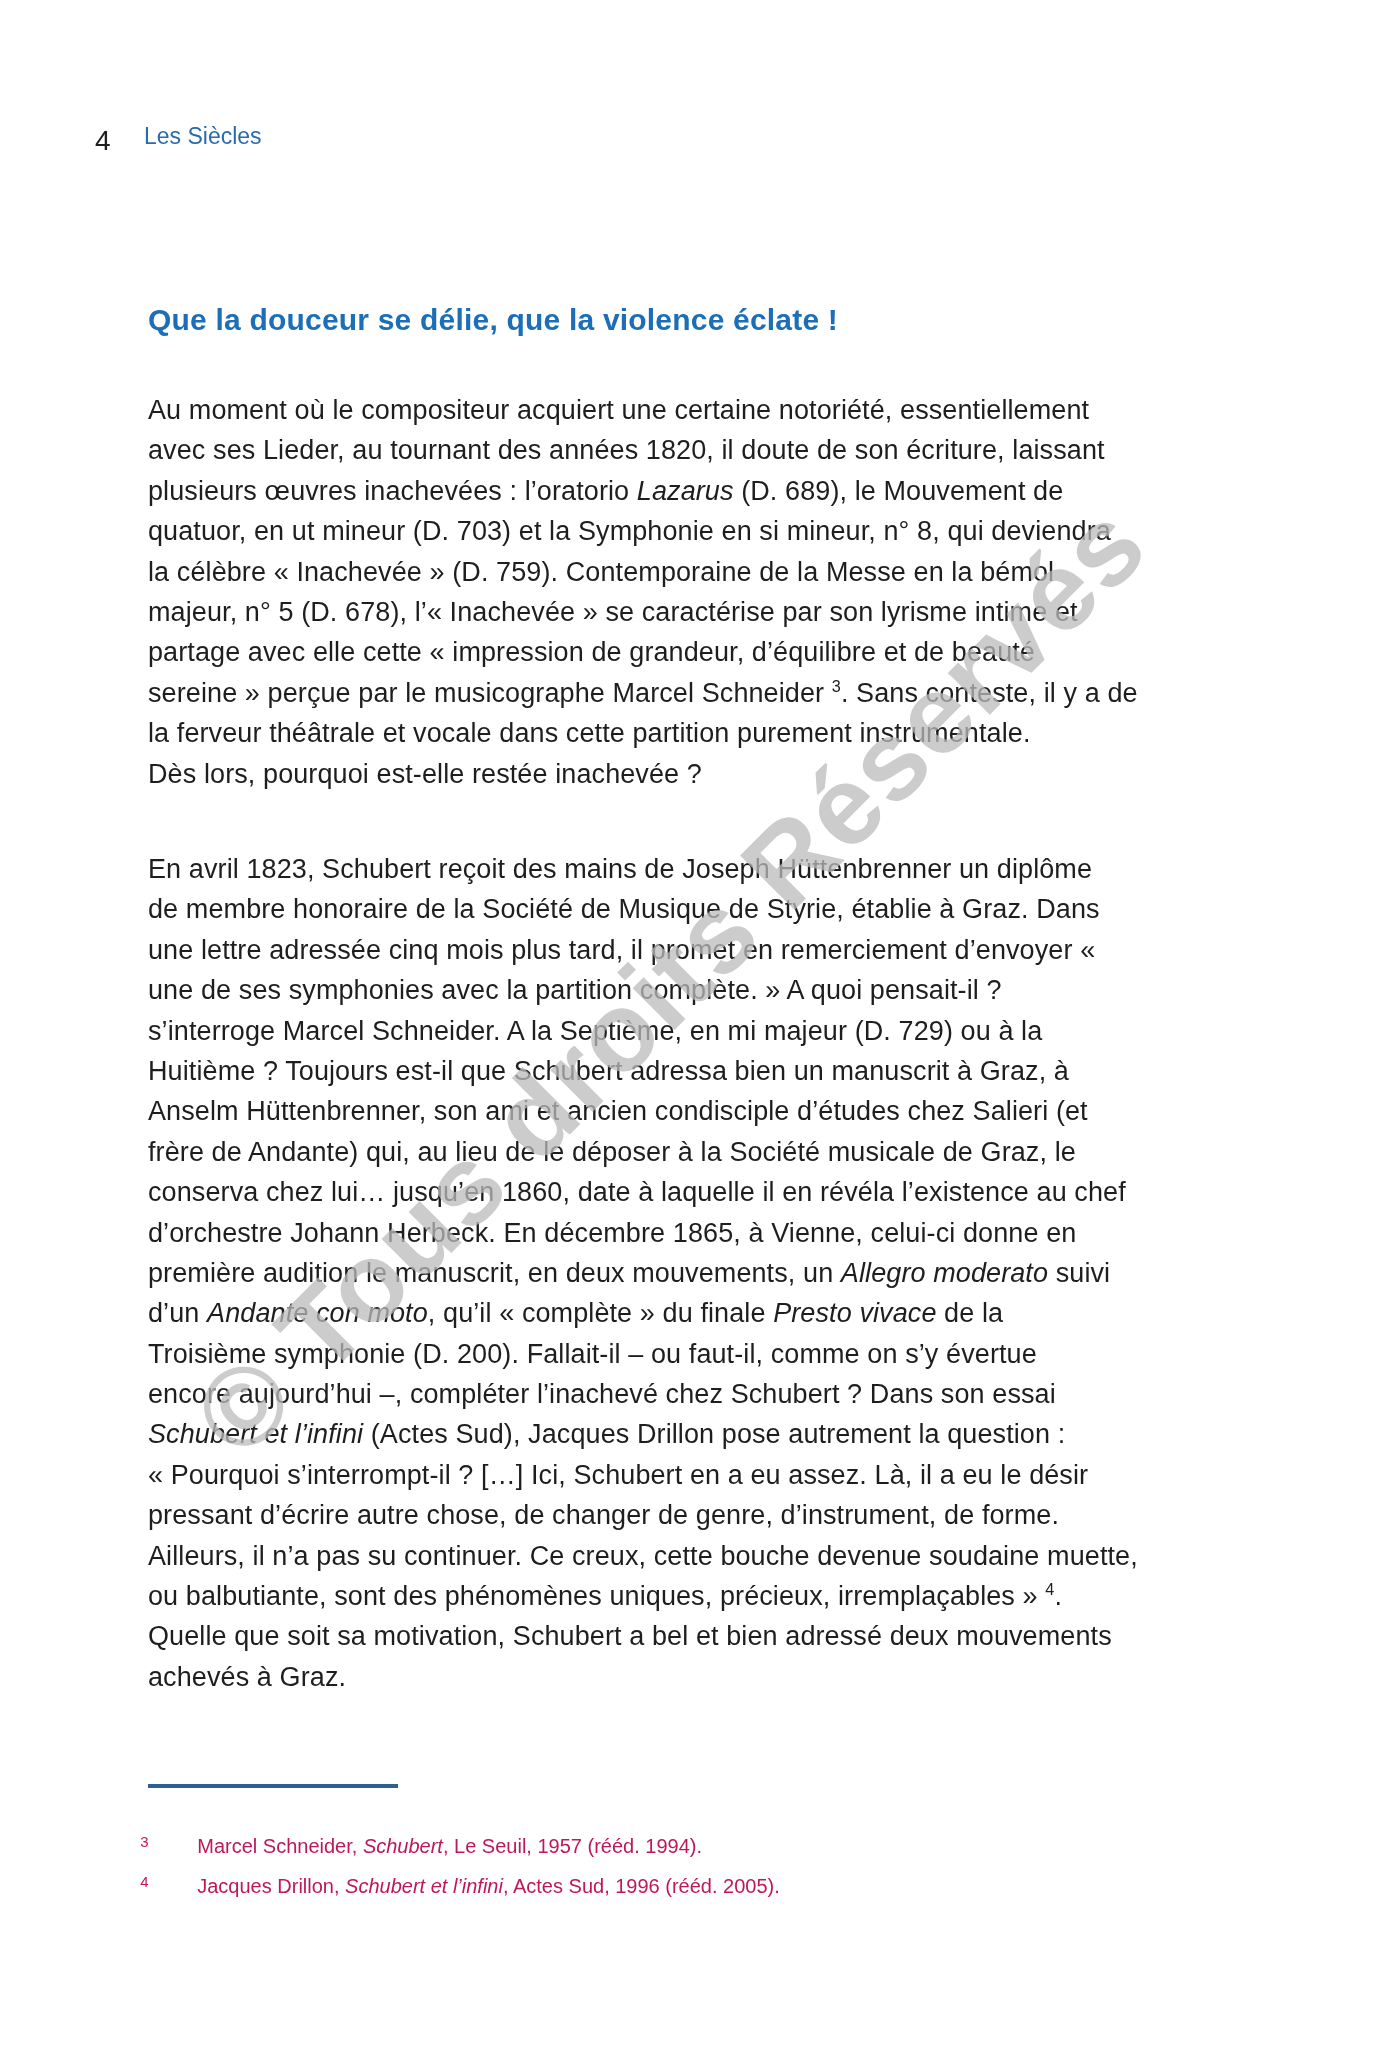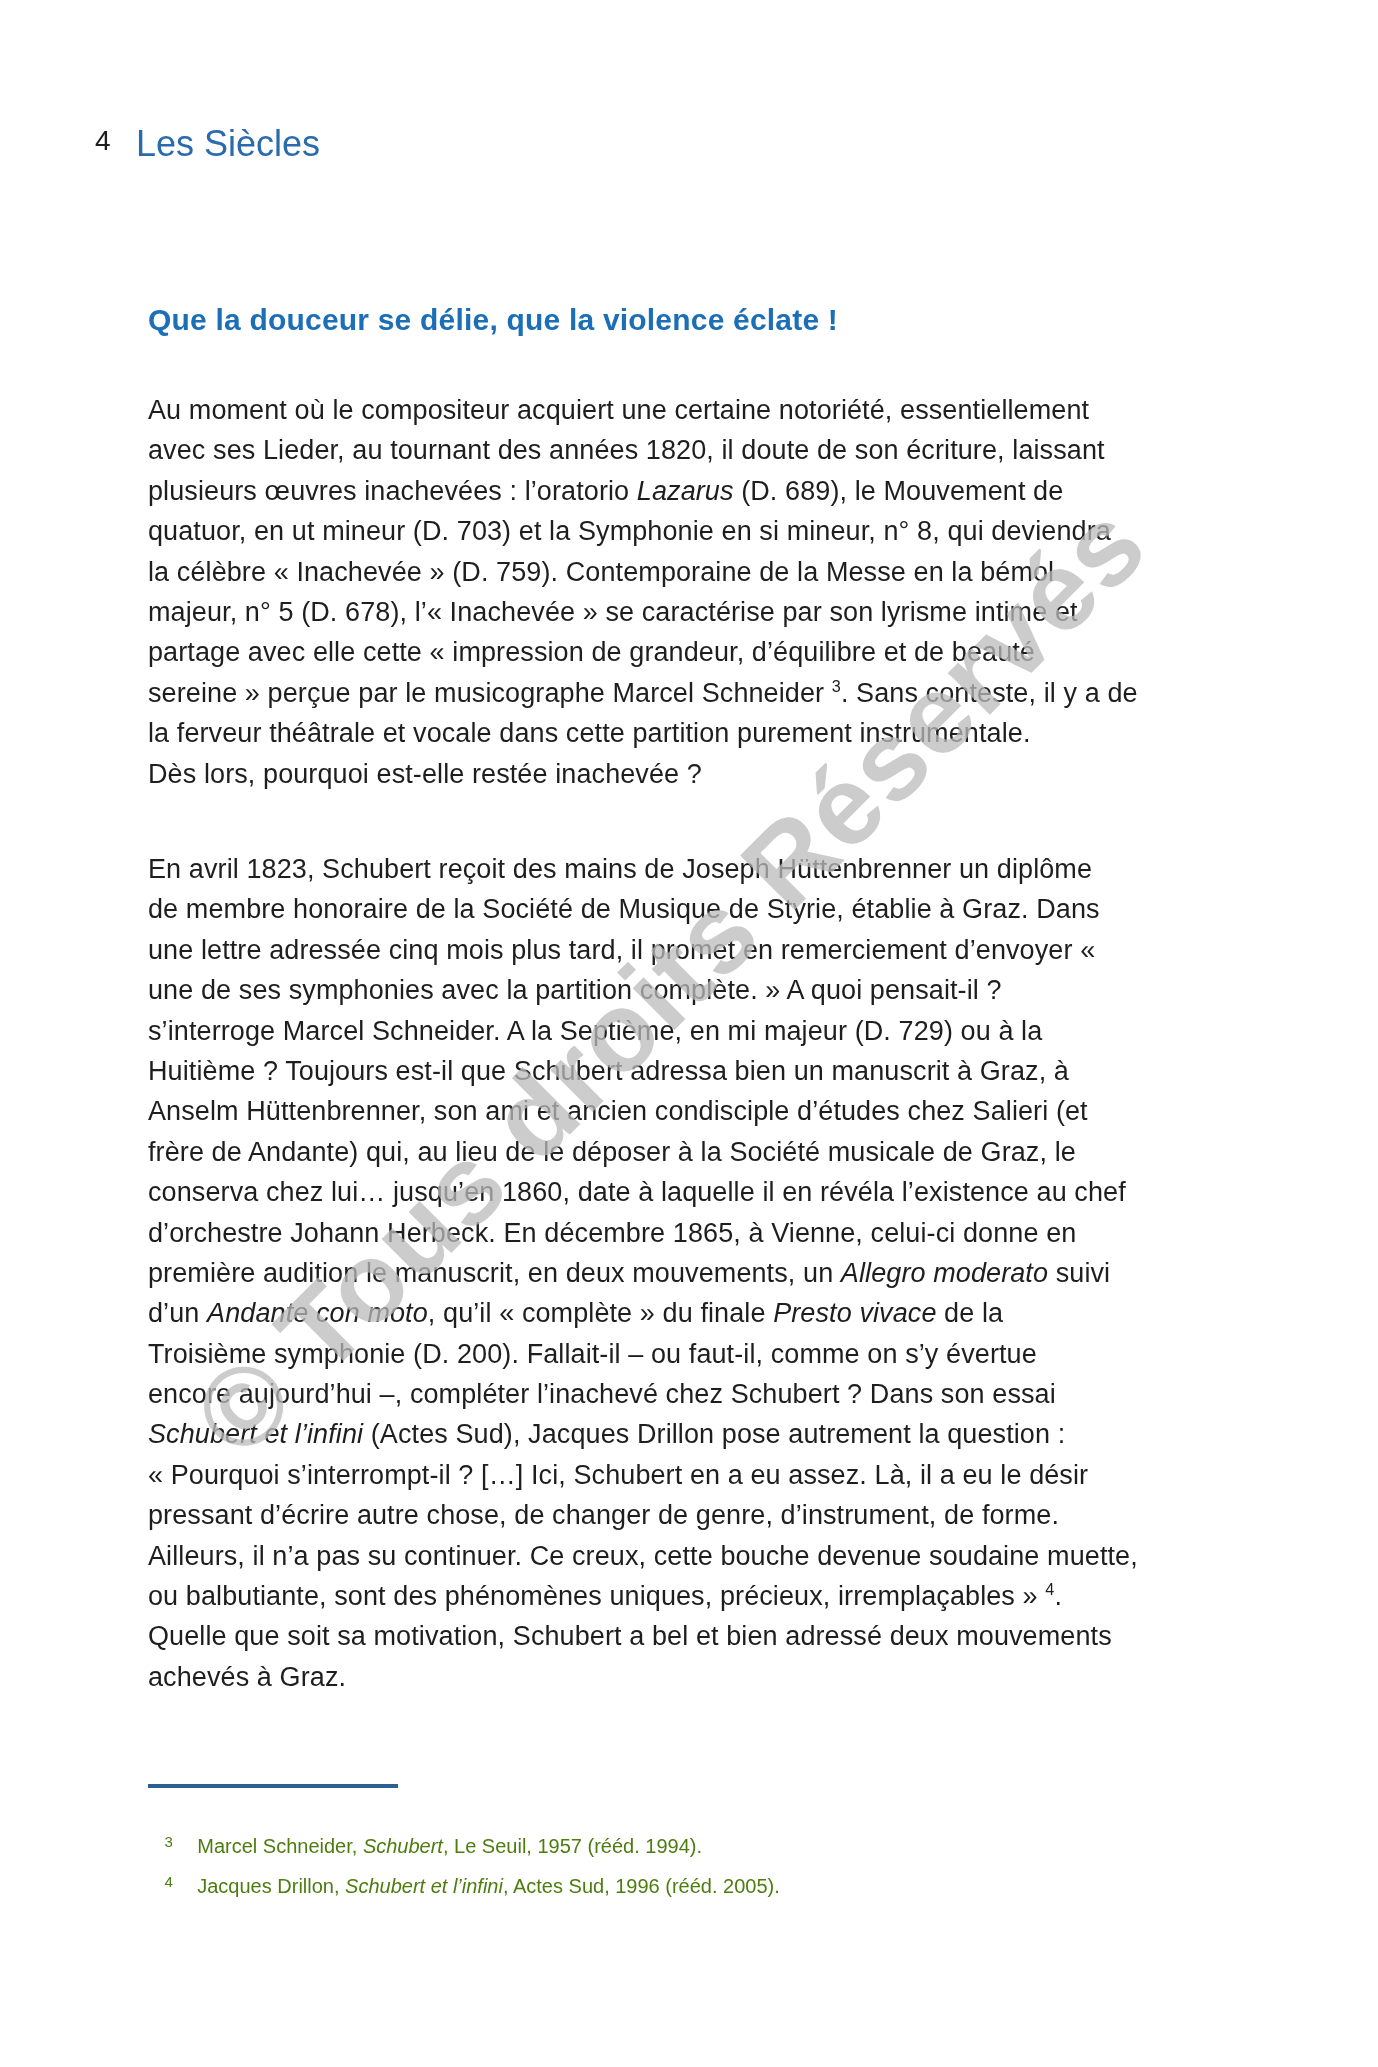--- a/index.html
+++ b/index.html
@@ -2,32 +2,32 @@
 <html><head>
 <meta charset="utf-8">
 <style>
   html,body{margin:0;padding:0;}
   body{
     width:1378px;height:2067px;background:#ffffff;position:relative;overflow:hidden;
     font-family:"Liberation Sans",sans-serif;color:var(--body-text,#1e1e1e);
   }
   .page{position:absolute;inset:0;}
   .page-number{position:absolute;left:95px;top:125px;font-size:28px;color:#1f1f1f;}
-  .brand{position:absolute;left:136px;top:123px;font-size:36px;color:var(--brand-blue,#2a6bae);text-align:right;}
+  .brand{position:absolute;left:144px;top:123px;font-size:23px;color:var(--brand-blue,#2a6bae);text-align:right;}
   .heading{position:absolute;left:148px;top:303px;margin:0;font-size:30px;font-weight:bold;
     letter-spacing:.2px;color:var(--heading-blue,#1c6fb7);text-align:right;}
   .body-text{position:absolute;left:148px;font-size:27px;letter-spacing:.1px;}
   .para1{top:390px;}
   .para2{top:829px;margin-top:20px;}
   .tline{height:40.4px;line-height:40.4px;white-space:pre;}
   .it{font-style:italic;}
   .body-text sup, .fn-text sup{font-size:.6em;line-height:0;}
   .fn-rule{position:absolute;left:148px;top:1784px;width:250px;height:4px;
     background:var(--rule-blue,#2c6090);}
-  .footnote-row{position:absolute;left:118px;font-size:20px;white-space:pre;color:#4d7c0f;text-align:center;}
+  .footnote-row{position:absolute;left:118px;font-size:20px;white-space:pre;color:#be185d;}
   .fn3{top:1810px;}
   .fn4{top:1850px;}
   .fn-marker{display:inline-block;width:57px;font-size:15px;vertical-align:6px;}
   .watermark{position:absolute;left:670px;top:980px;
     transform:translate(-50%,-50%) rotate(-45deg);
     font-size:112px;font-weight:bold;letter-spacing:2px;white-space:nowrap;
     color:var(--watermark-gray,#bbbbbb);opacity:.75;z-index:5;pointer-events:none;}
 </style>
 </head>
 <body style="--brand-blue: #2a6bae; --heading-blue: #1c6fb7; --rule-blue: #2c6090; --body-text: #1e1e1e; --watermark-gray: #bbbbbb;">

